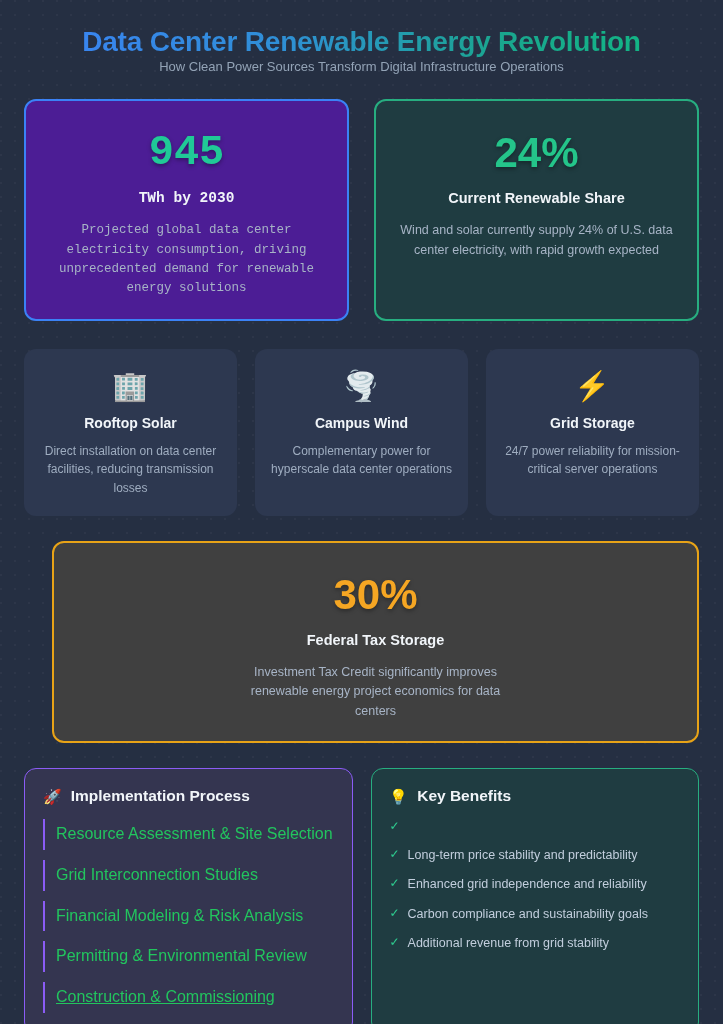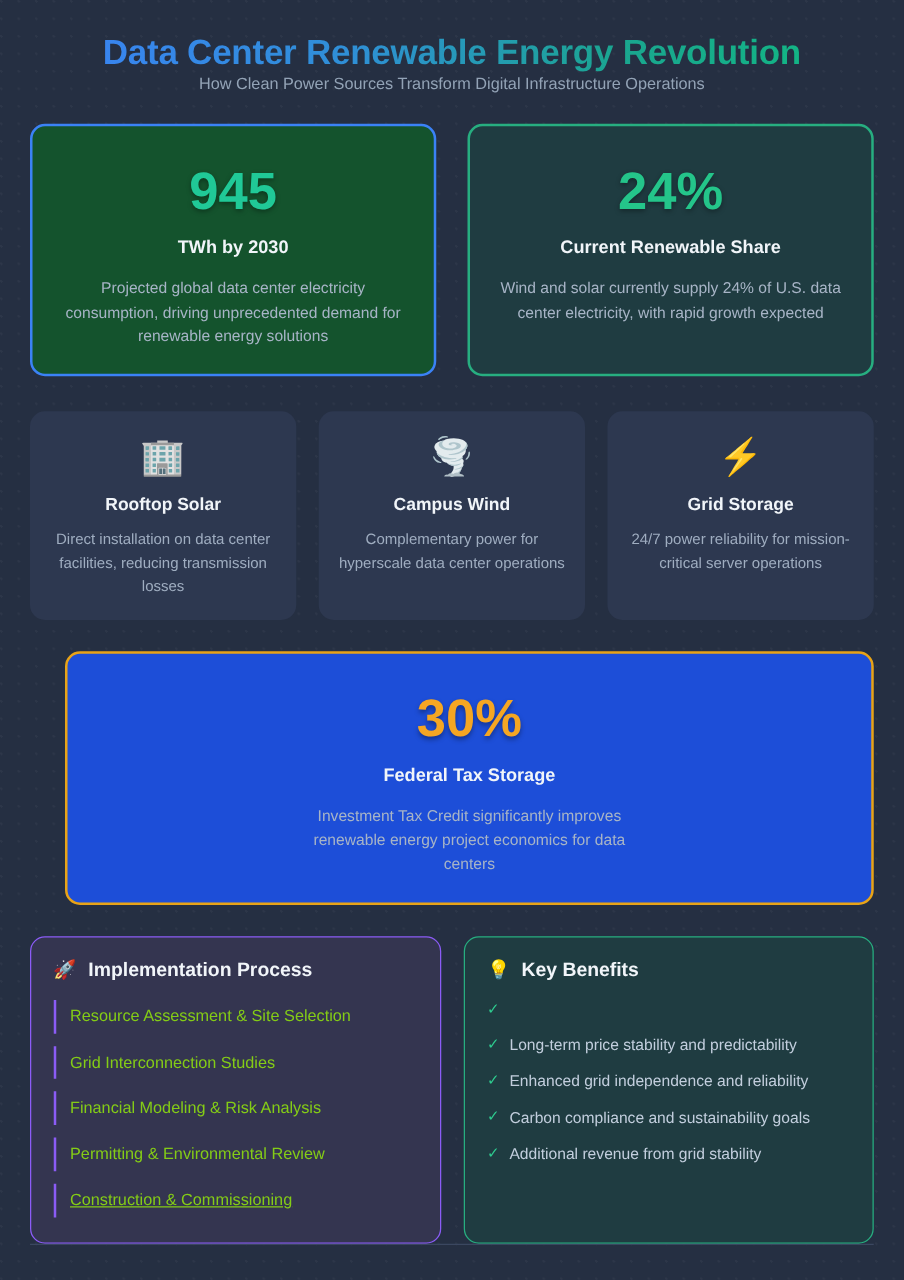--- a/index.html
+++ b/index.html
@@ -63,23 +63,23 @@
     border-radius: 12px;
     border: 2px solid;
     padding: 18px 20px 20px 20px;
     text-align: center;
     min-height: 188px;
     display: flex;
     flex-direction: column;
     align-items: center;
   }
 
-  .stat-card.blue   { border-color: #3b82f6; background: #14532d; }
+  .stat-card.blue   { border-color: #3b82f6; background: #4c1d95; font-family: Liberation Mono, monospace; }
   .stat-card.green  { border-color: #27ae80; background: #1f3c41; }
-  .stat-card.orange { border-color: #e8a317; background: #1d4ed8; margin-left: 28px; }
+  .stat-card.orange { border-color: #e8a317; background: #404040; margin-left: 28px; }
   .stat-card.purple { border-color: #8b5cf6; background: #353650; }
 
   .stat-value {
     font-size: 42px;
     font-weight: bold;
     line-height: 1.15;
     margin-top: 10px;
     text-shadow: 0 2px 4px rgba(0,0,0,0.35);
   }
   .stat-card.blue   .stat-value { color: #20c997; }
@@ -169,22 +169,22 @@
     color: #f1f5f9;
     margin-bottom: 14px;
   }
   .panel-head .emoji { font-size: 15px; line-height: 1; }
 
   .step-list { list-style: none; }
   .step-item {
     border-left: 2px solid #8b5cf6;
     padding: 5px 0 5px 11px;
     margin-bottom: 10px;
-    font-size: 13px;
-    color: #84cc16;
+    font-size: 16px;
+    color: #22c55e;
     line-height: 1.3;
   }
   .step-item:last-child { margin-bottom: 0; text-decoration: underline; }
 
   .benefit-list { list-style: none; }
   .benefit-item {
     display: flex;
     align-items: flex-start;
     gap: 8px;
     margin-bottom: 13px;

